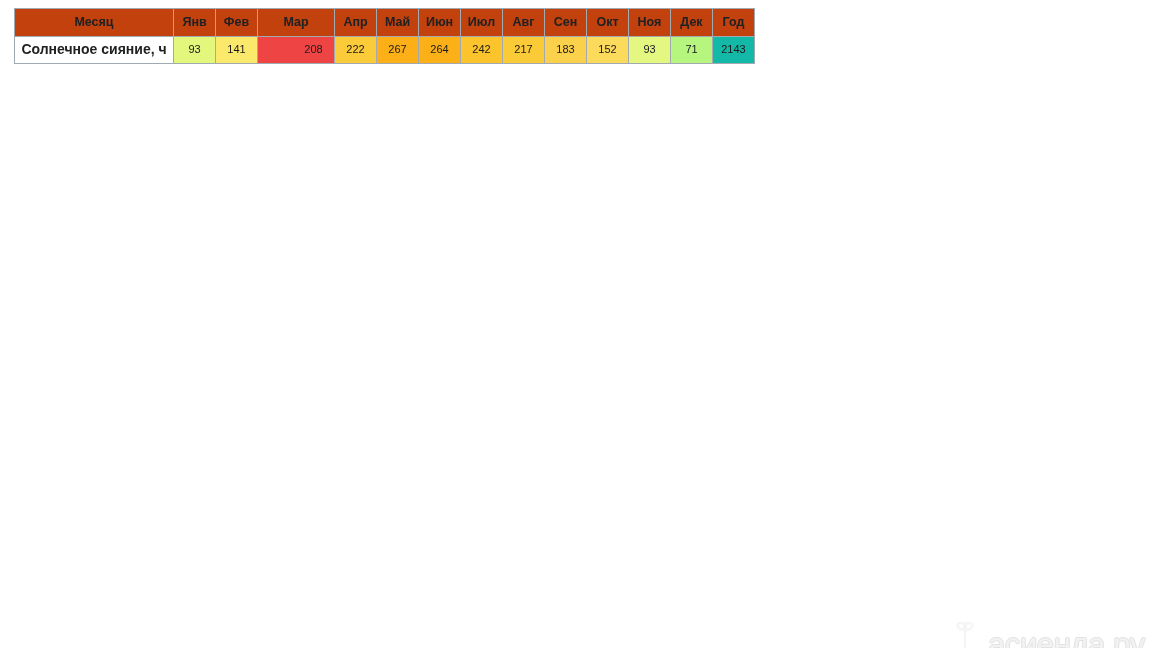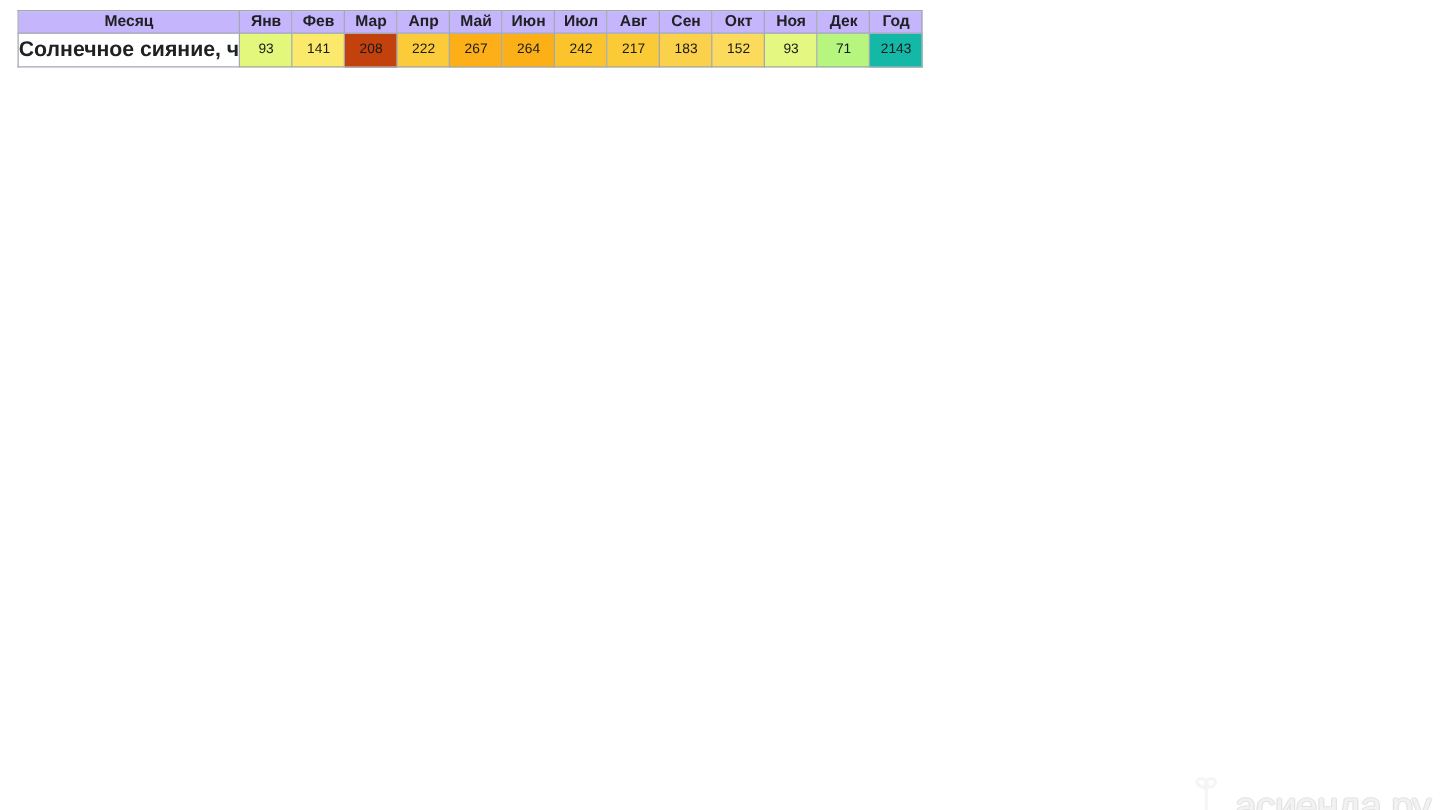--- a/index.html
+++ b/index.html
@@ -57,39 +57,39 @@
     font-weight: normal;
     text-decoration: none;
     cursor: pointer;
   }
   .title-period {
     font-weight: bold;
   }
 
   
   .hdr {
-    background: #c4b5fd;
+    background: #c2410c;
     font-weight: bold;
     font-size: 12.5px;
-    height: 18px;
+    height: 28px;
   }
   .hdr-month-label {
     width: 158px;
     padding: 0 6px;
   }
   .hdr-mon {
     width: 41px;
     padding: 0 4px;
   }
 
   
   .row-label {
     background: #ffffff;
     font-weight: bold;
-    font-size: 17px;
+    font-size: 14px;
     height: 26px;
     text-align: left;
     padding: 0 7px 0 7px;
     width: 158px;
     margin-top: 17px;
   }
   .val {
     height: 26px;
     font-size: 11px;
     font-weight: normal;
@@ -152,21 +152,21 @@
         <th class="hdr-mon">Окт</th>
         <th class="hdr-mon">Ноя</th>
         <th class="hdr-mon">Дек</th>
         <th class="hdr-mon">Год</th>
       </tr>
 
       <tr>
         <th class="row-label">Солнечное сияние, ч</th>
         <td class="val" style="background-color: rgb(227, 247, 124);">93</td>
         <td class="val" style="background-color: rgb(251, 233, 107);">141</td>
-        <td class="val" style="background-color: #c2410c;">208</td>
+        <td class="val" style="background-color: #ef4444; padding-left: 35px;">208</td>
         <td class="val" style="background-color: rgb(251, 203, 58);">222</td>
         <td class="val" style="background-color: rgb(252, 175, 23);">267</td>
         <td class="val" style="background-color: rgb(252, 176, 24);">264</td>
         <td class="val" style="background-color: rgb(251, 196, 44);">242</td>
         <td class="val" style="background-color: rgb(251, 202, 55);">217</td>
         <td class="val" style="background-color: rgb(251, 208, 74);">183</td>
         <td class="val" style="background-color: rgb(251, 218, 92);">152</td>
         <td class="val" style="background-color: rgb(228, 247, 129);">93</td>
         <td class="val" style="background-color: rgb(182, 246, 127);">71</td>
         <td class="val" style="background-color: #14b8a6;">2143</td>

